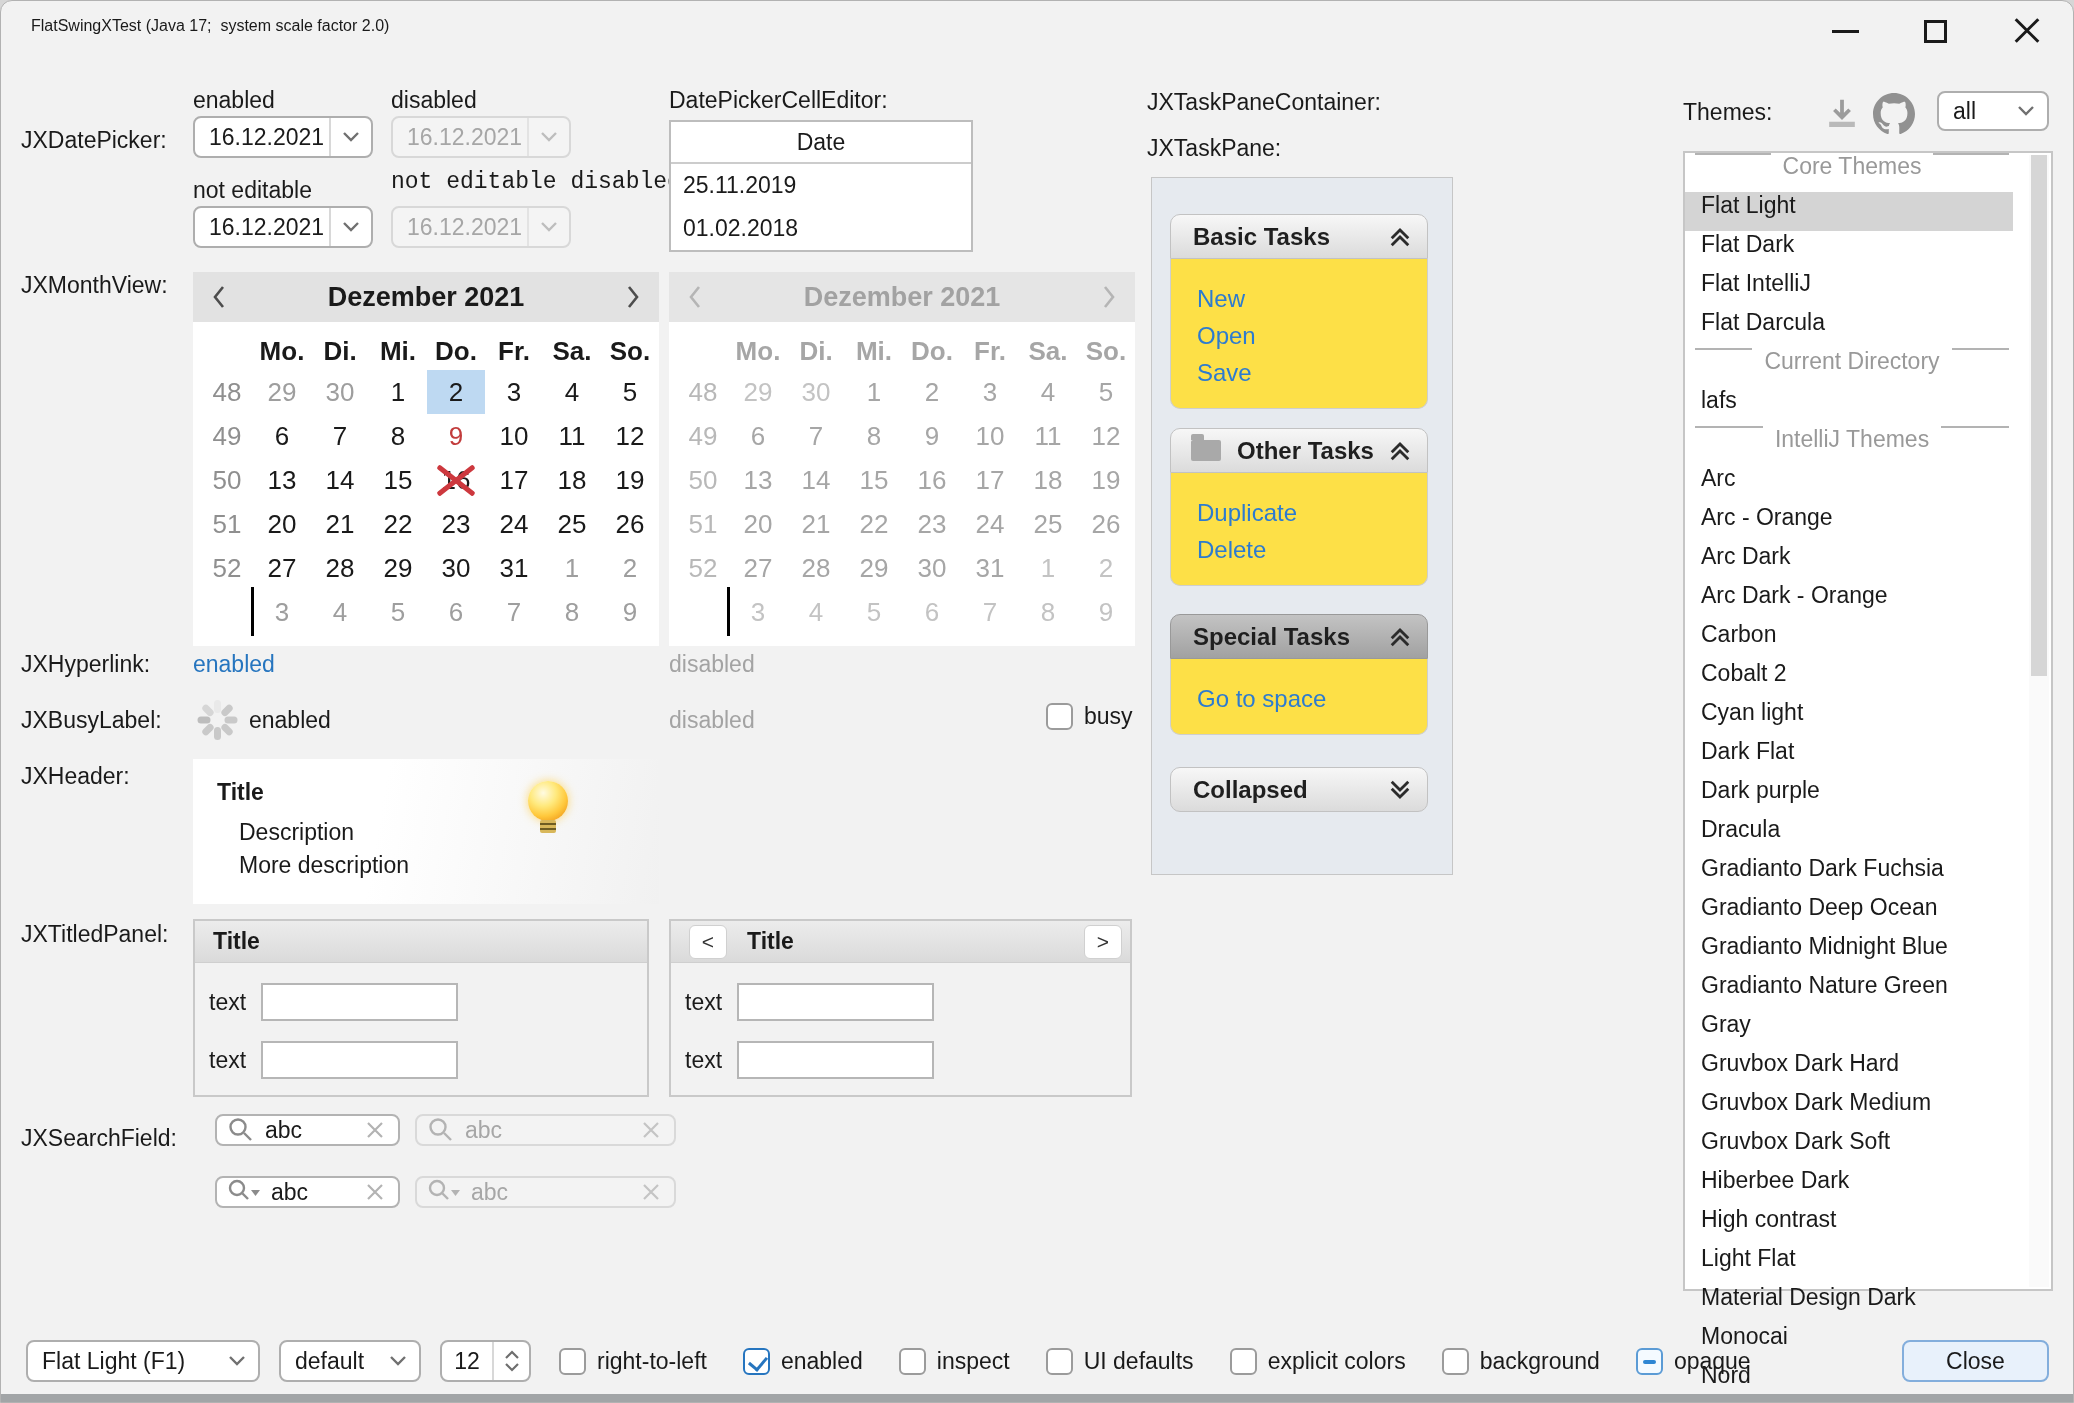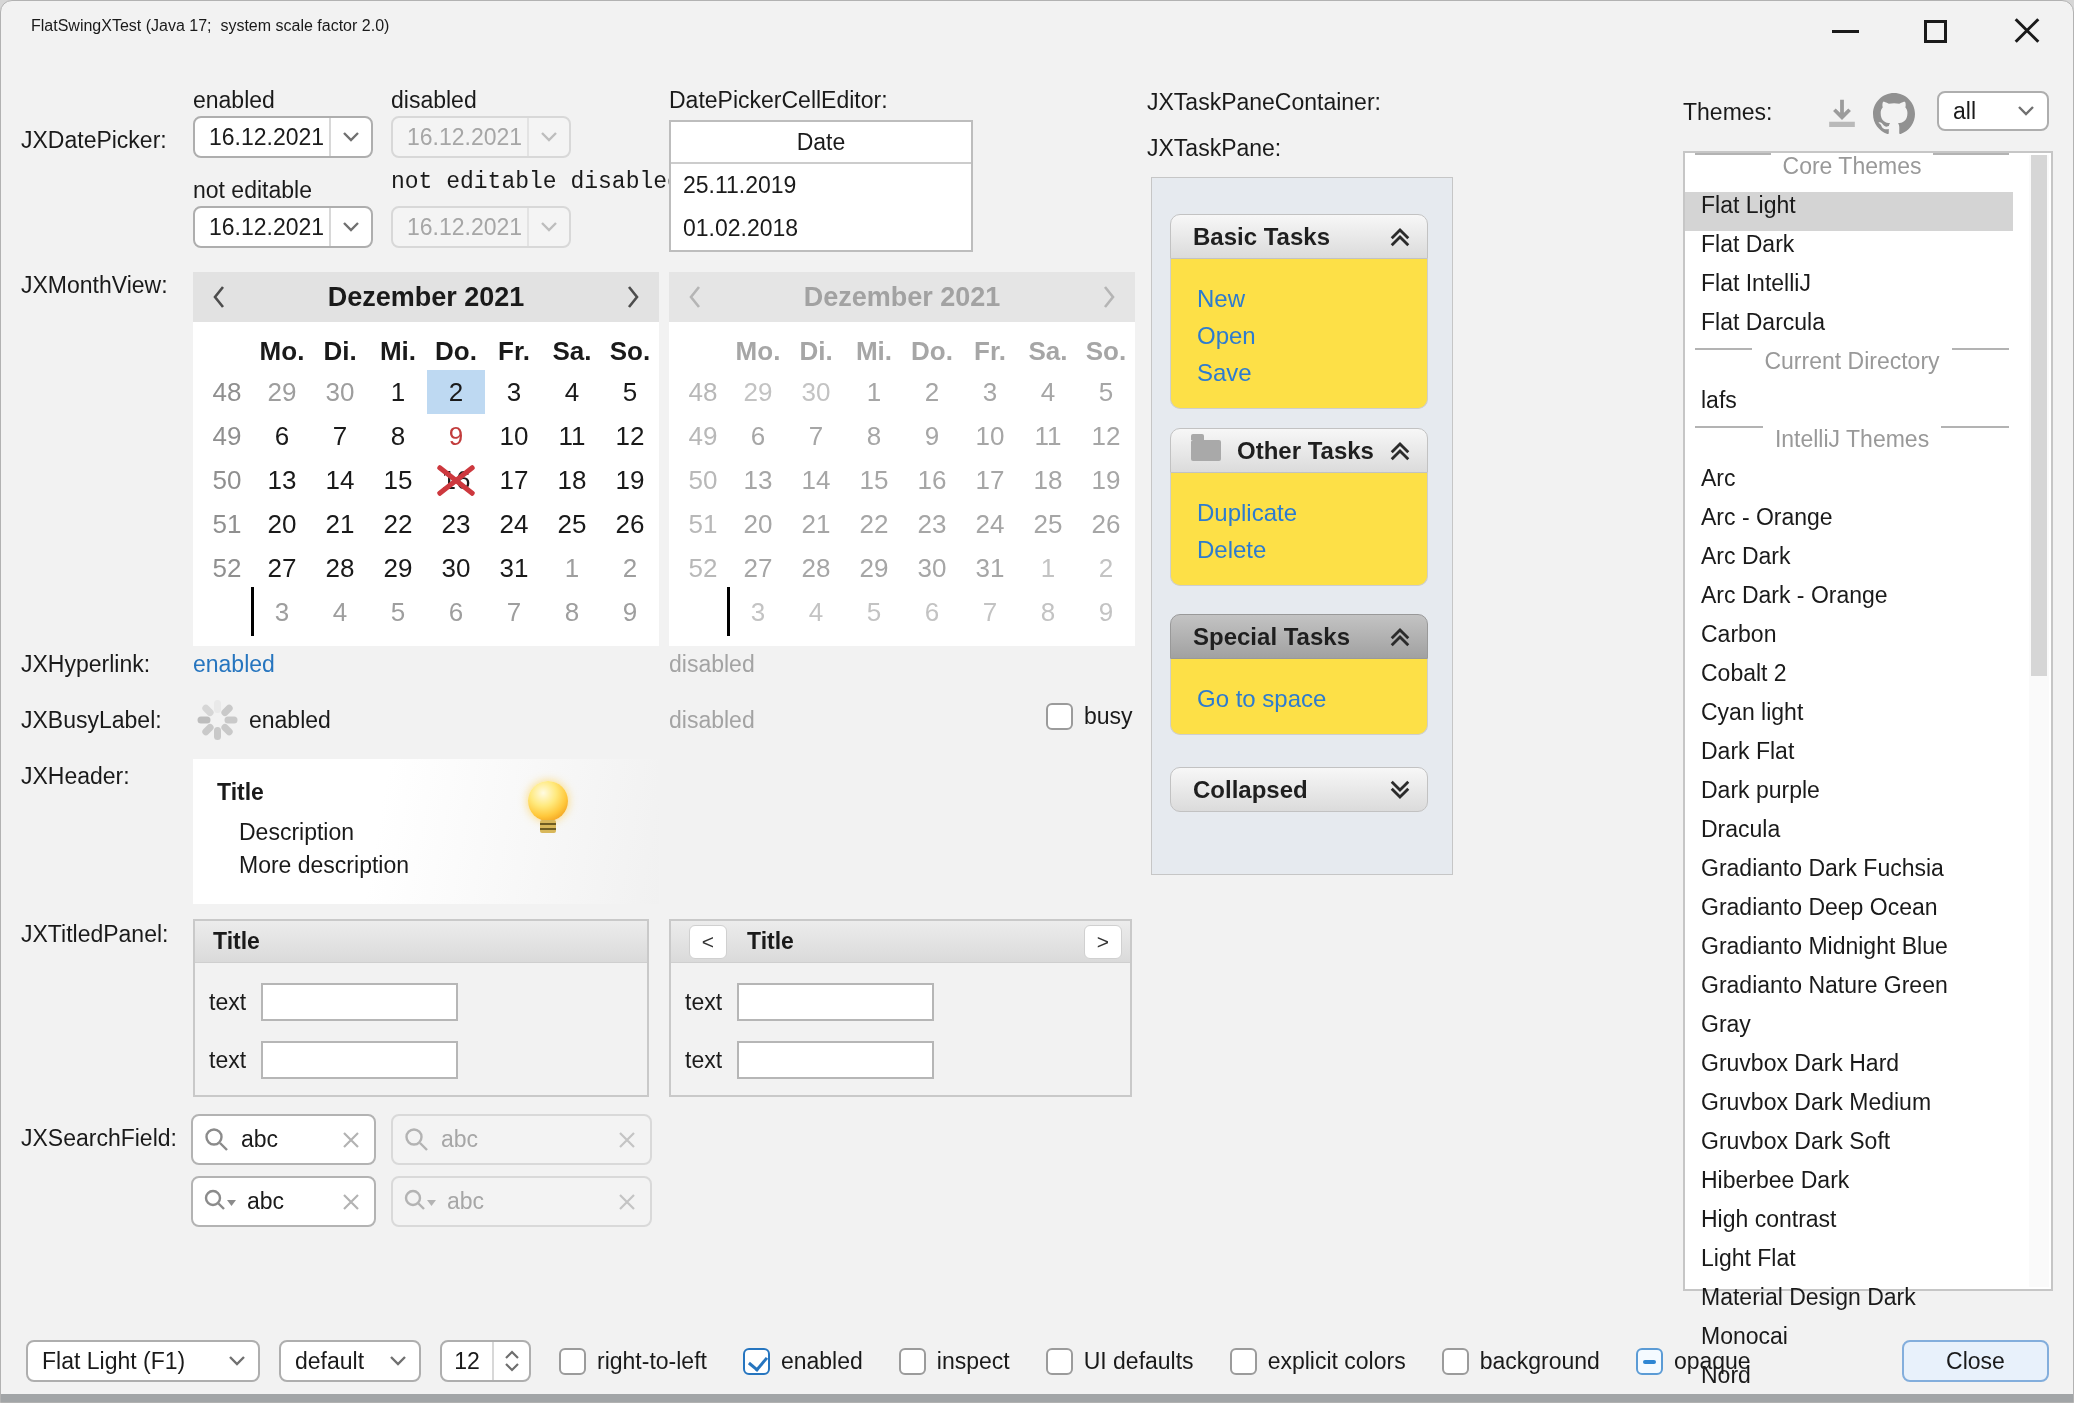--- a/index.html
+++ b/index.html
@@ -73,22 +73,22 @@
   .tpanel{position:absolute;top:918px;height:178px;border:2px solid #c9c9c9;background:#f2f2f2;}
   .tpanel-head{height:42px;background:linear-gradient(#ececec,#dadada);border-bottom:1px solid #cfcfcf;
                display:flex;align-items:center;font-weight:bold;font-size:23px;padding:0 8px 0 18px;gap:20px;}
   .tpanel-head .grow{flex:1;}
   .tpanel-btn{width:38px;height:34px;background:#fff;border:1px solid #d0d0d0;border-radius:6px;
               display:flex;align-items:center;justify-content:center;font-size:21px;color:#333;font-weight:normal;}
   .trow{position:absolute;display:flex;align-items:center;font-size:23px;}
   .txt{width:197px;height:38px;background:#fff;border:2px solid #b6b6b6;outline:none;font-size:23px;
        font-family:"Liberation Sans",sans-serif;padding:0 8px;}
   
-  .sf{position:absolute;height:51px;background:#fff;border:2px solid #b3b3b3;border-radius:8px;
-      display:flex;align-items:center;padding:0 12px 0 10px;gap:10px;font-size:23px;color:#1a1a1a;}
+  .sf{position:absolute;height:32px;background:#fff;border:2px solid #b3b3b3;border-radius:8px;
+      display:flex;align-items:center;padding:0 12px 0 10px;gap:10px;font-size:23px;color:#1a1a1a;margin-left:24px;}
   .sf .val{flex:1;}
   .sf .sic{color:#8b8b8b;display:flex;align-items:center;}
   .sf .clr{color:#b3b3b3;display:flex;align-items:center;}
   .sf.disabled{background:#f3f3f3;border-color:#d9d9d9;color:#a6a6a6;}
   .sf.disabled .sic{color:#b3b3b3;}
   .sf.disabled .clr{color:#c4c4c4;}
   
   .tp-container{position:absolute;left:1150px;top:176px;width:302px;height:698px;background:#e6eaef;border:1px solid #c6c6c6;}
   .tpane{position:absolute;left:18px;width:258px;}
   .tp-head{height:45px;border:1px solid #c2c2c2;border-radius:10px 10px 0 0;

